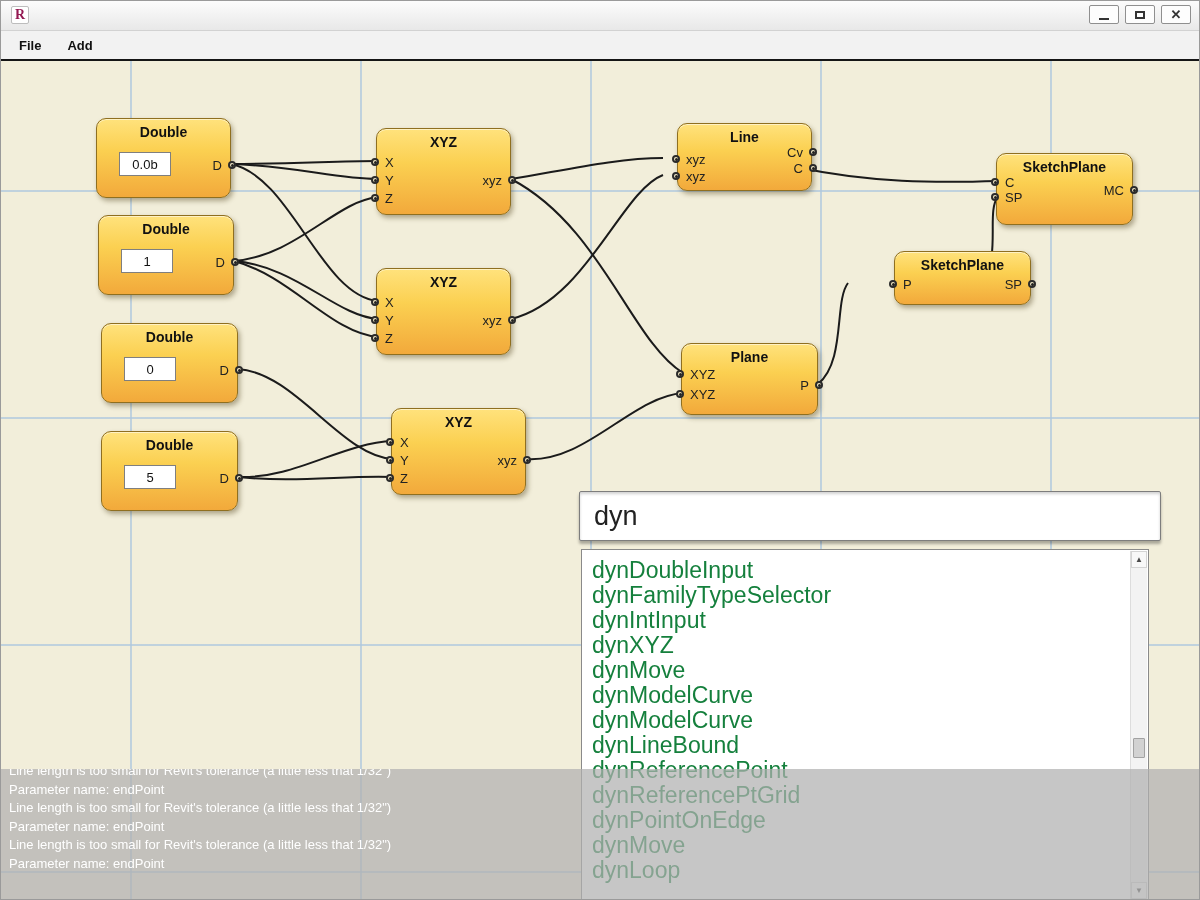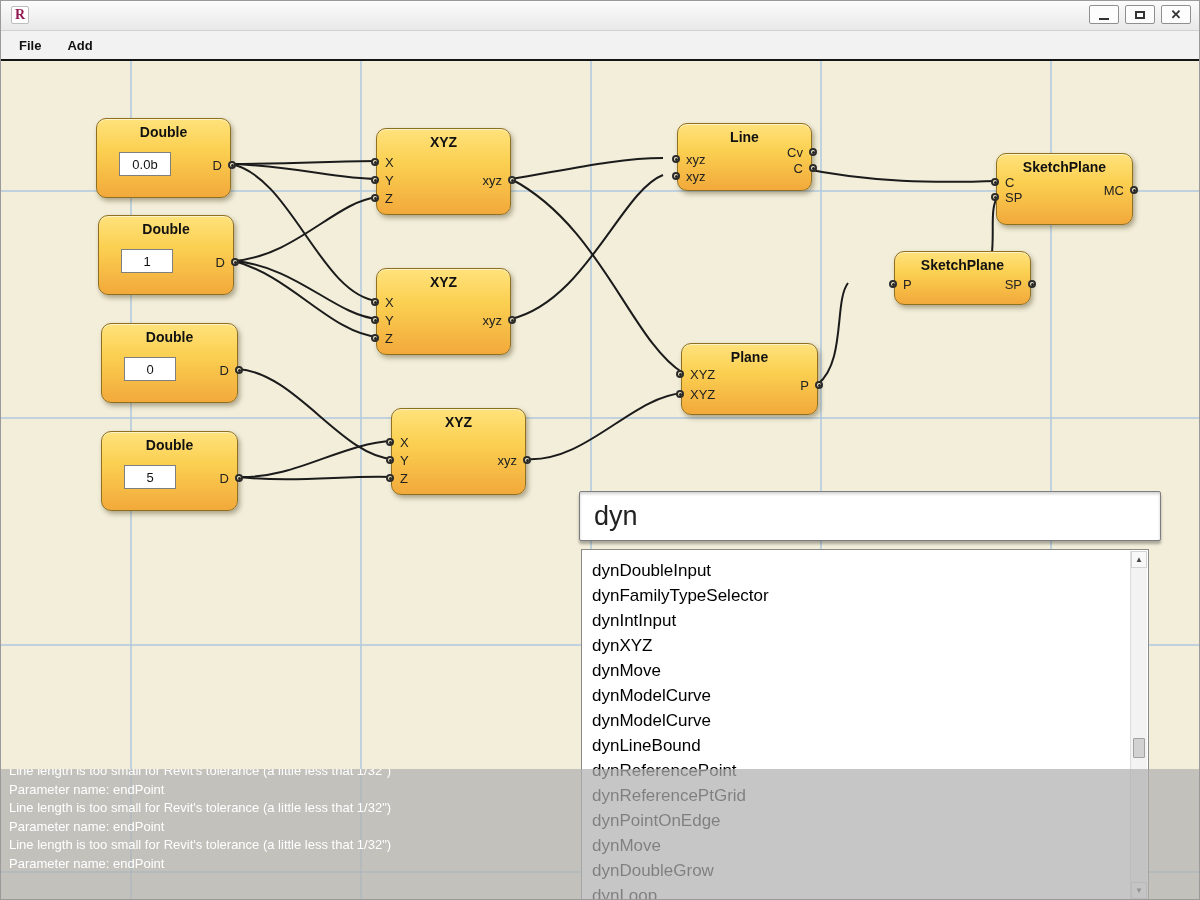--- a/index.html
+++ b/index.html
@@ -87,21 +87,21 @@
   .search-input{
     width:100%;height:100%;border:none;outline:none;background:transparent;
     font-family:"Liberation Sans",sans-serif;font-size:27px;color:#222;padding:0 14px;
   }
   .result-list{
     position:absolute;left:580px;top:548px;width:568px;height:352px;z-index:5;
     background:#fff;border:1px solid #8a8a8a;overflow:hidden;
     padding:8px 0 0 0;
   }
   .result-item{
-    height:25px;line-height:25px;padding-left:10px;font-size:17px;color:#000000;
+    height:25px;line-height:25px;padding-left:10px;font-size:23px;color:#15803d;
     cursor:default;
   }
   .scrollbar{
     position:absolute;right:1px;top:1px;bottom:1px;width:17px;background:#f3f3f3;
     border-left:1px solid #ddd;
   }
   .sb-arrow{
     position:absolute;left:0;width:16px;height:17px;background:#f8f8f8;border:1px solid #d4d4d4;
     display:flex;align-items:center;justify-content:center;font-size:8px;color:#4a4a4a;
   }
@@ -335,21 +335,20 @@
     <div class="result-item">dynIntInput</div>
     <div class="result-item">dynXYZ</div>
     <div class="result-item">dynMove</div>
     <div class="result-item">dynModelCurve</div>
     <div class="result-item">dynModelCurve</div>
     <div class="result-item">dynLineBound</div>
     <div class="result-item">dynReferencePoint</div>
     <div class="result-item">dynReferencePtGrid</div>
     <div class="result-item">dynPointOnEdge</div>
     <div class="result-item">dynMove</div>
-    <div class="result-item">dynDoubleGrow</div>
     <div class="result-item">dynLoop</div>
     <div class="scrollbar">
       <div class="sb-arrow sb-up">▲</div>
       <div class="sb-thumb"></div>
       <div class="sb-arrow sb-down">▼</div>
     </div>
   </div>
 
   <div class="log-overlay">
     <div class="log-line">Line length is too small for Revit's tolerance (a little less that 1/32")</div>

